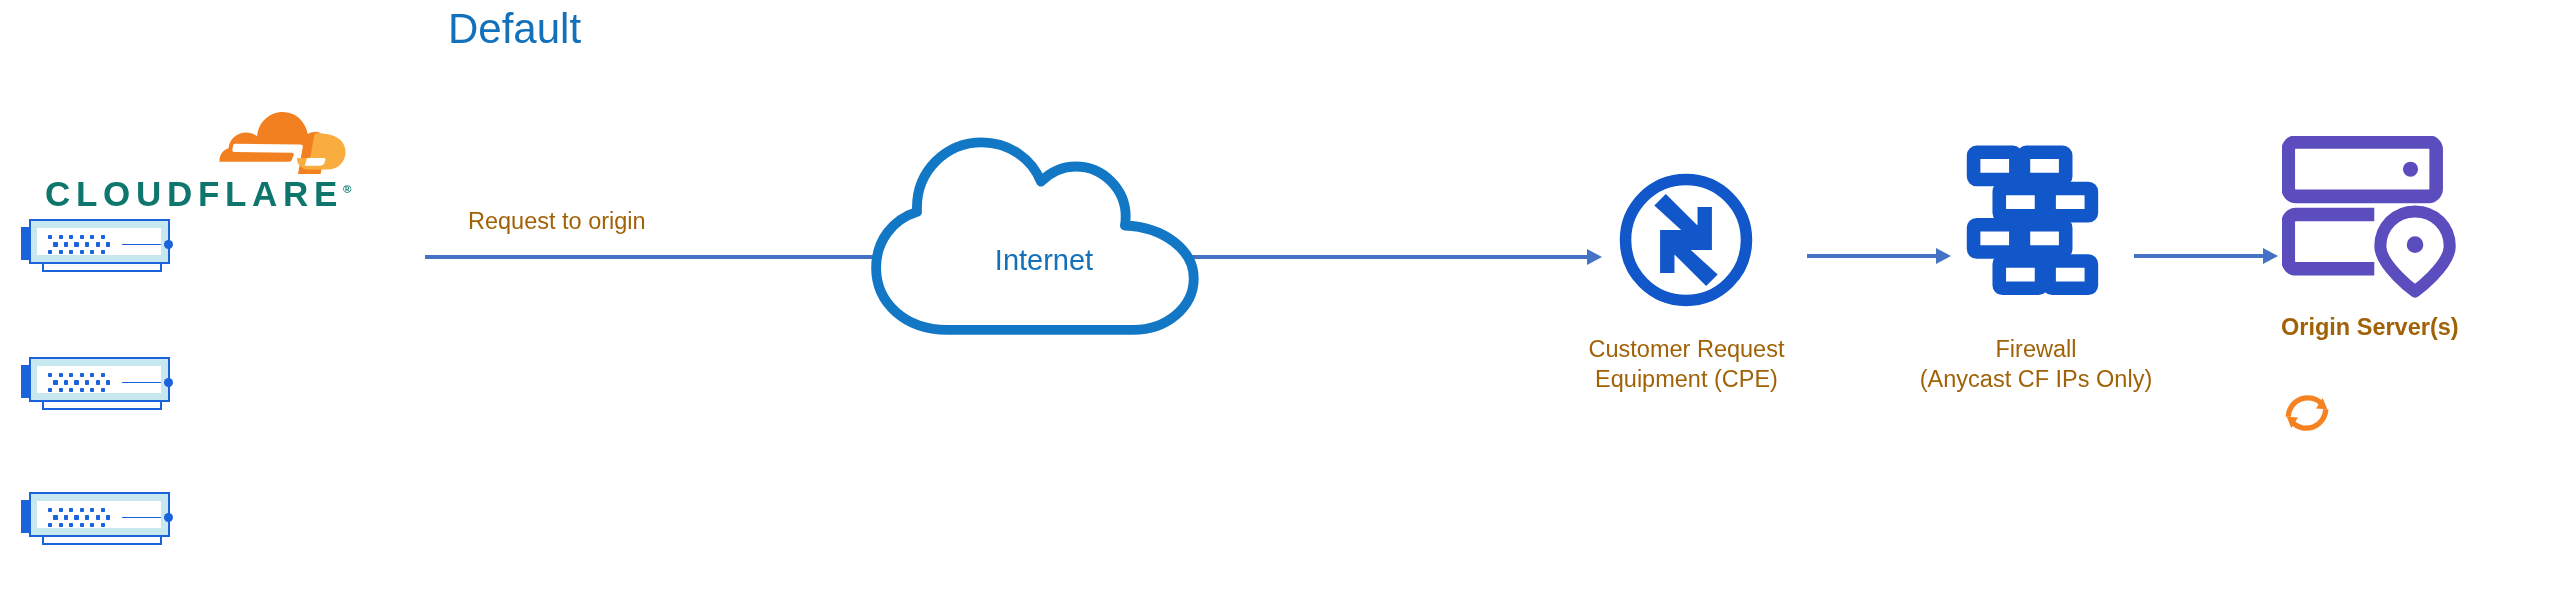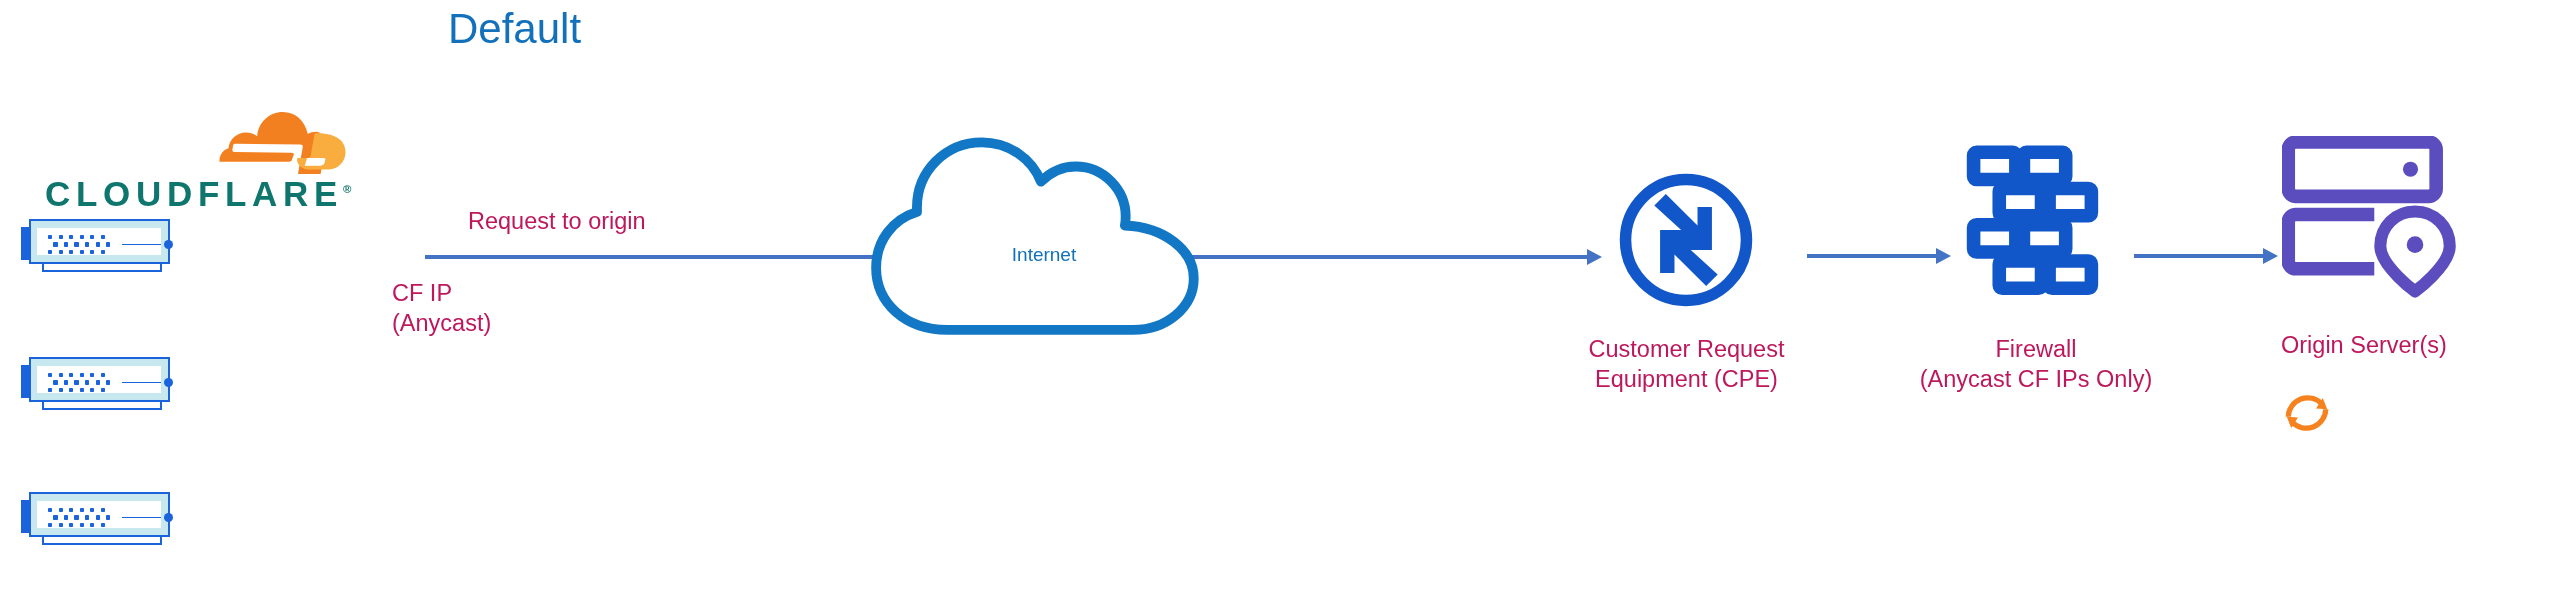--- a/index.html
+++ b/index.html
@@ -157,21 +157,21 @@
     width: 0;
     height: 0;
     border-top: 8.3px solid transparent;
     border-bottom: 8.3px solid transparent;
     border-left: 15px solid #4472C4;
   }
 
   
   .label {
     position: absolute;
-    color: #be185d;
+    color: #a16207;
     font-size: 23.5px;
     line-height: 1.28;
     white-space: pre-line;
   }
   .label.center { text-align: center; }
 
   
   .cloud-wrap {
     position: absolute;
     left: 832px;
@@ -179,21 +179,21 @@
     width: 424px;
     height: 242px;
   }
   .cloud-label {
     position: absolute;
     left: 0;
     top: 138px;
     width: 424px;
     text-align: center;
     color: #1271BA;
-    font-size: 19px;
+    font-size: 29px;
   }
 
   
   .icon-wrap { position: absolute; }
   .cpe-icon { left: 1614px; top: 168px; width: 144px; height: 144px; }
   .fw-icon  { left: 1965px; top: 144px; width: 141px; height: 151px; }
   .origin-icon { left: 2282px; top: 136px; width: 174px; height: 163px; }
   .cloudflared-icon { left: 2280px; top: 386px; width: 54px; height: 54px; }
 </style>
 </head>
@@ -299,22 +299,20 @@
           <span class="dot" style="left:32px; top:15px;"></span>
           <span class="dot" style="left:42px; top:15px;"></span>
           <span class="dot" style="left:53px; top:15px;"></span>
         </div>
         <div class="hline"></div>
         <div class="led"></div>
       </div>
     </div>
   </div>
 
-  <div class="label" style="left:392px; top:278px; width:227px;">CF IP
-(Anycast)</div>
 
   <div class="arrow" style="left:425px; top:257px; width:1178px;">
     <div class="shaft" style="width:1162px;"></div>
     <div class="head" style="left:1162px;"></div>
   </div>
   <div class="label" style="left:468px; top:206px; width:318px;">Request to origin</div>
 
   <div class="cloud-wrap">
     <svg width="424" height="242" viewBox="0 0 560 320">
       <path d="M152 296
@@ -380,21 +378,21 @@
       <circle cx="85" cy="22" r="5" fill="#5C4DBE"></circle>
 
       <path d="M61 52 H9 a5 5 0 0 0 -5 5 v26 a5 5 0 0 0 5 5 h52" fill="none" stroke="#5C4DBE" stroke-width="9" stroke-linecap="butt"></path>
       <path d="M61 52 H97 a5 5 0 0 1 5 5 v2" fill="none" stroke="#5C4DBE" stroke-width="9" opacity="0"></path>
 
       <path d="M88 48 C 73 48 62 59 62 73 C 62 88 88 106 88 106 C 88 106 114 88 114 73 C 114 59 103 48 88 48 Z" fill="#FFFFFF"></path>
       <path d="M88 50 C 75 50 65 60 65 73 C 65 86 88 103 88 103 C 88 103 111 86 111 73 C 111 60 101 50 88 50 Z" fill="none" stroke="#5C4DBE" stroke-width="8" stroke-linejoin="round"></path>
       <circle cx="88" cy="72" r="5.5" fill="#5C4DBE"></circle>
     </svg>
   </div>
-  <div class="label" style="left:2281px; top:330px; width:288px;">Origin Server(s)</div>
+  <div class="label" style="left:2281px; top:312px; width:288px;font-weight:bold;">Origin Server(s)</div>
 
   <div class="icon-wrap cloudflared-icon">
     <svg width="54" height="54" viewBox="0 0 72 72">
       <g fill="none" stroke="#F6821F" stroke-width="7" stroke-linecap="butt">
         <path d="M11 41 A26 26 0 0 1 56 24"></path>
         <path d="M61 31 A26 26 0 0 1 16 48"></path>
       </g>
       <path d="M57 16 L63 31 L48 30 Z" fill="#F6821F"></path>
       <path d="M15 56 L9 41 L24 42 Z" fill="#F6821F"></path>
     </svg>

